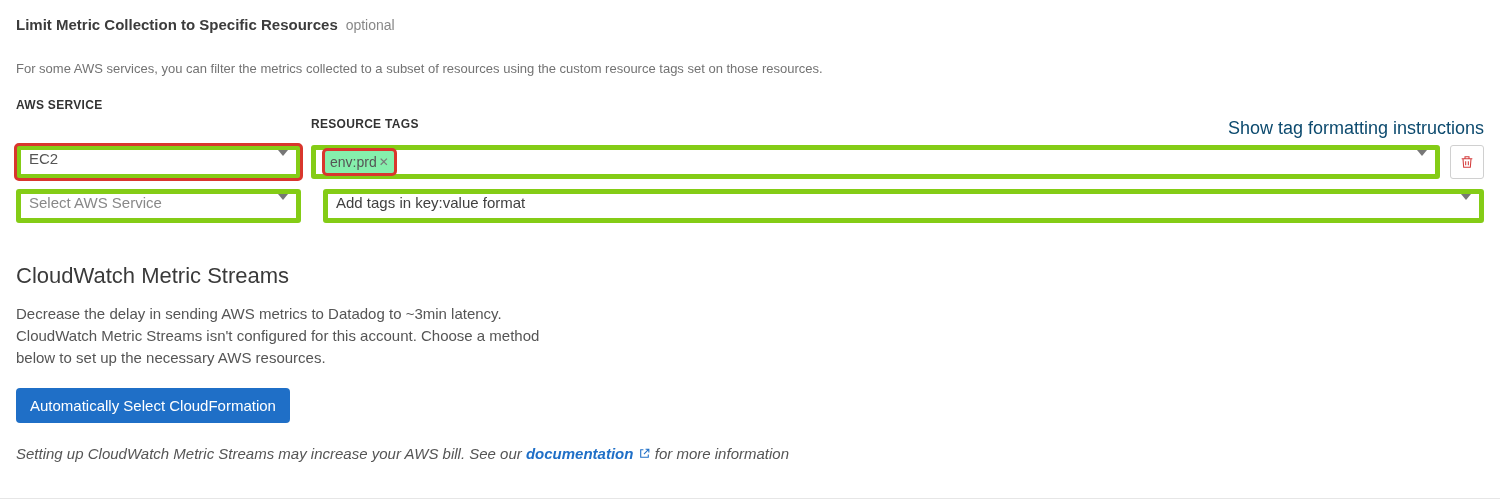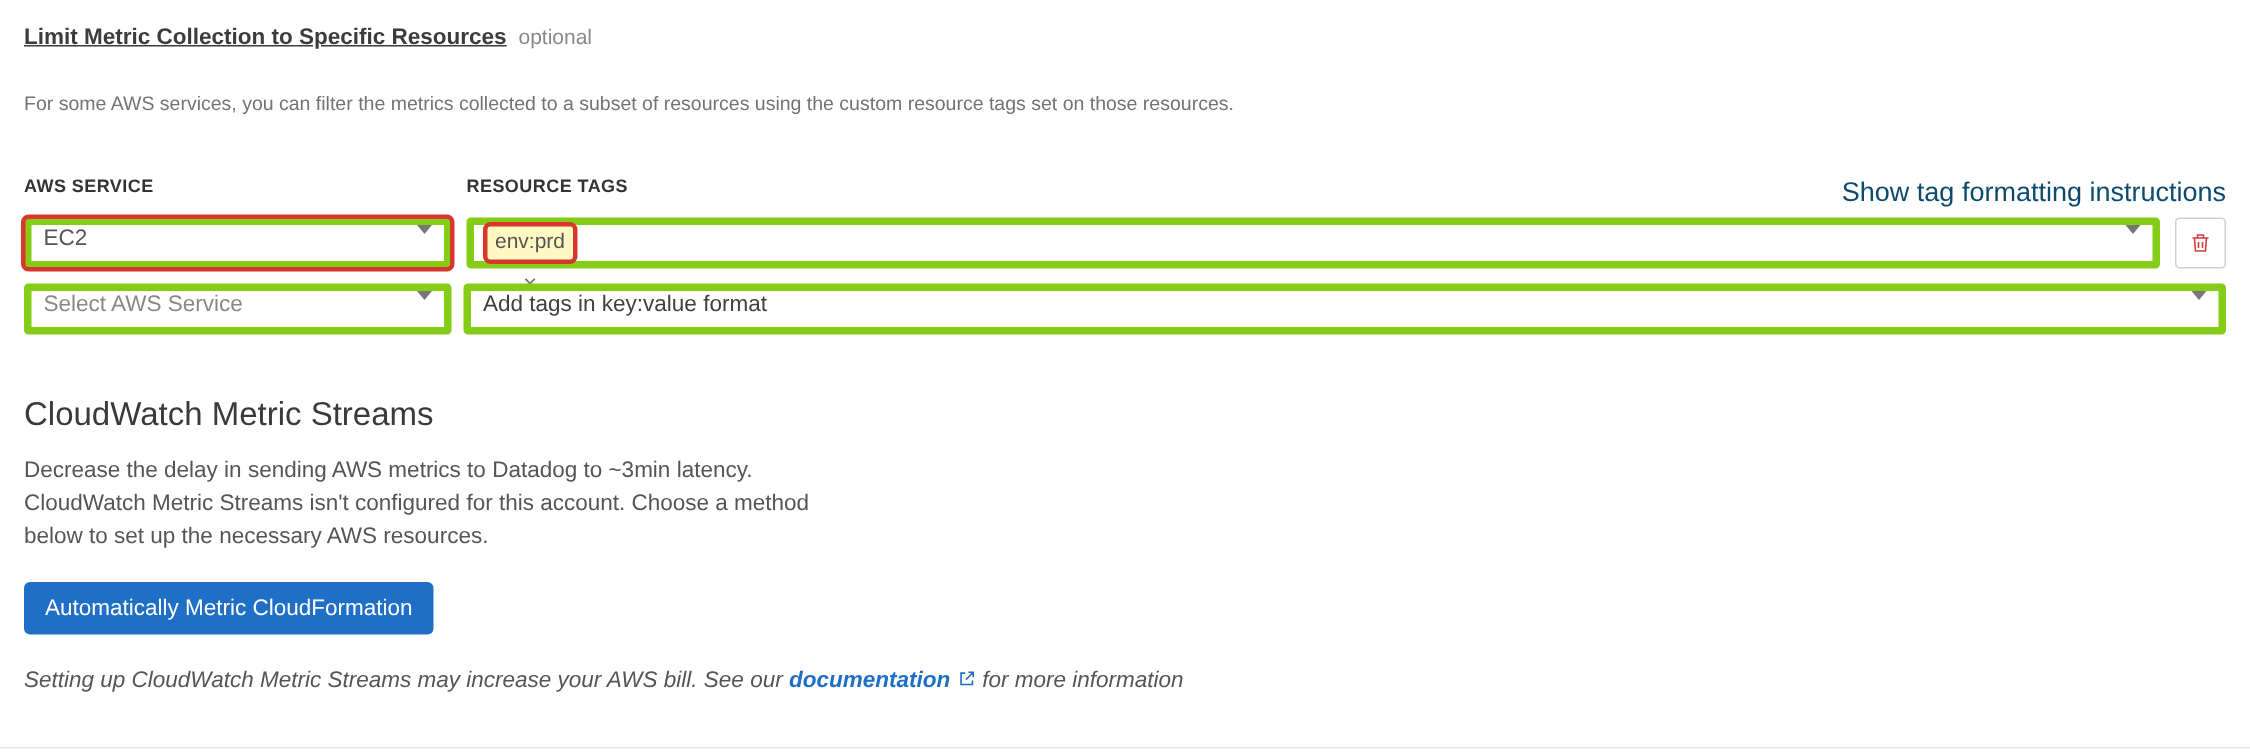--- a/index.html
+++ b/index.html
@@ -9,21 +9,20 @@
     font-family: -apple-system, BlinkMacSystemFont, "Segoe UI", Helvetica, Arial, sans-serif;
     font-size: 14px;
     color: #333;
     background: #fff;
     width: 1500px;
   }
   .section-title {
     font-weight: 600;
     font-size: 15px;
     color: #3c3c3c;
-    text-decoration: underline;
   }
   .optional {
     font-weight: 400;
     color: #888;
     font-size: 14px;
     margin-left: 4px;
   }
   .description {
     margin-top: 28px;
     color: #737373;
@@ -56,43 +55,42 @@
   .select-box .placeholder { color: #888; }
   .chev {
     width: 0; height: 0;
     border-left: 5px solid transparent;
     border-right: 5px solid transparent;
     border-top: 6px solid #777;
   }
   .hl { outline: 3px solid #d9362d; outline-offset: -1px; }
   .hl-blue { outline: 3px solid #d9362d; outline-offset: 1px; }
   .tag-chip {
-    background: #fef9c3;
+    background: #86efac;
     border-radius: 3px;
     padding: 2px 6px;
     display: inline-flex;
     align-items: center;
-    gap: 14px;
+    gap: 2px;
     color: #555;
     font-size: 14px;
-    flex-direction: column;
   }
   .tag-x { color: #777; font-size: 12px; cursor: pointer; }
   .tag-box { justify-content: space-between; }
   .trash-btn {
     width: 34px; height: 34px;
     border: 1px solid #d0d0d0;
     border-radius: 3px;
     display: flex; align-items:center; justify-content:center;
     background:#fff;
     flex-shrink:0;
     cursor:pointer;
   }
   .trash-btn svg { width:16px; height:16px; stroke:#d43d3d; fill:none; stroke-width:1.6;}
-  .row2 { display:flex; gap:8px; margin-top:10px; }
+  .row2 { display:flex; gap:22px; margin-top:10px; }
   .row2 .select-box { width:285px; flex-shrink:0; }
   .row2 .tag-box { flex:1; }
   .tag-box .ph { color:#404040; }
   h2.cw {
     font-size: 22px;
     font-weight: 400;
     color: #3a3a3a;
     margin: 40px 0 14px 0;
   }
   .cw-text { color:#555; line-height:1.45; font-size:15px; max-width:560px;}
@@ -140,21 +138,21 @@
     font-size:15px;
     cursor:pointer;
   }
   .link-inst {
     color:#0c4a6e;
     font-size:18px;
     text-decoration:none;
     cursor:pointer;
     margin-top:20px;
   }
-  .labels-row { display:flex; gap:10px; align-items:flex-end;}
+  .labels-row { display:flex; gap:10px; }
   .labels-row .col-service-lbl { width:285px; flex-shrink:0;}
   .labels-row .col-tags-lbl { flex:1; display:flex; justify-content:space-between; align-items:flex-end;}
 </style>
 </head>
 <body>
 
 <div>
   <span class="section-title">Limit Metric Collection to Specific Resources</span>
   <span class="optional">optional</span>
   <div class="description">For some AWS services, you can filter the metrics collected to a subset of resources using the custom resource tags set on those resources.</div>
@@ -197,21 +195,21 @@
     </div>
   </div>
 </div>
 
 <h2 class="cw">CloudWatch Metric Streams</h2>
 <div class="cw-text">
   <span>Decrease the delay in sending AWS metrics to Datadog to ~3min latency.</span><br>
   <span>CloudWatch Metric Streams isn't configured for this account. Choose a method below to set up the necessary AWS resources.</span>
 </div>
 <div class="btn-row">
-  <button class="btn-primary">Automatically Metric CloudFormation</button>
+  <button class="btn-primary">Automatically Select CloudFormation</button>
 </div>
 <div class="note">
   <span>Setting up CloudWatch Metric Streams may increase your AWS bill. See our </span><a><span>documentation</span>
     <svg class="ext-icon" viewBox="0 0 24 24" fill="none" stroke="#1f6fc7" stroke-width="2">
       <path d="M14 4h6v6M20 4l-9 9M19 14v5H5V5h5"></path>
     </svg></a><span> for more information</span>
 </div>
 
 <div class="footer">
   <button class="btn-secondary">Cancel</button>

